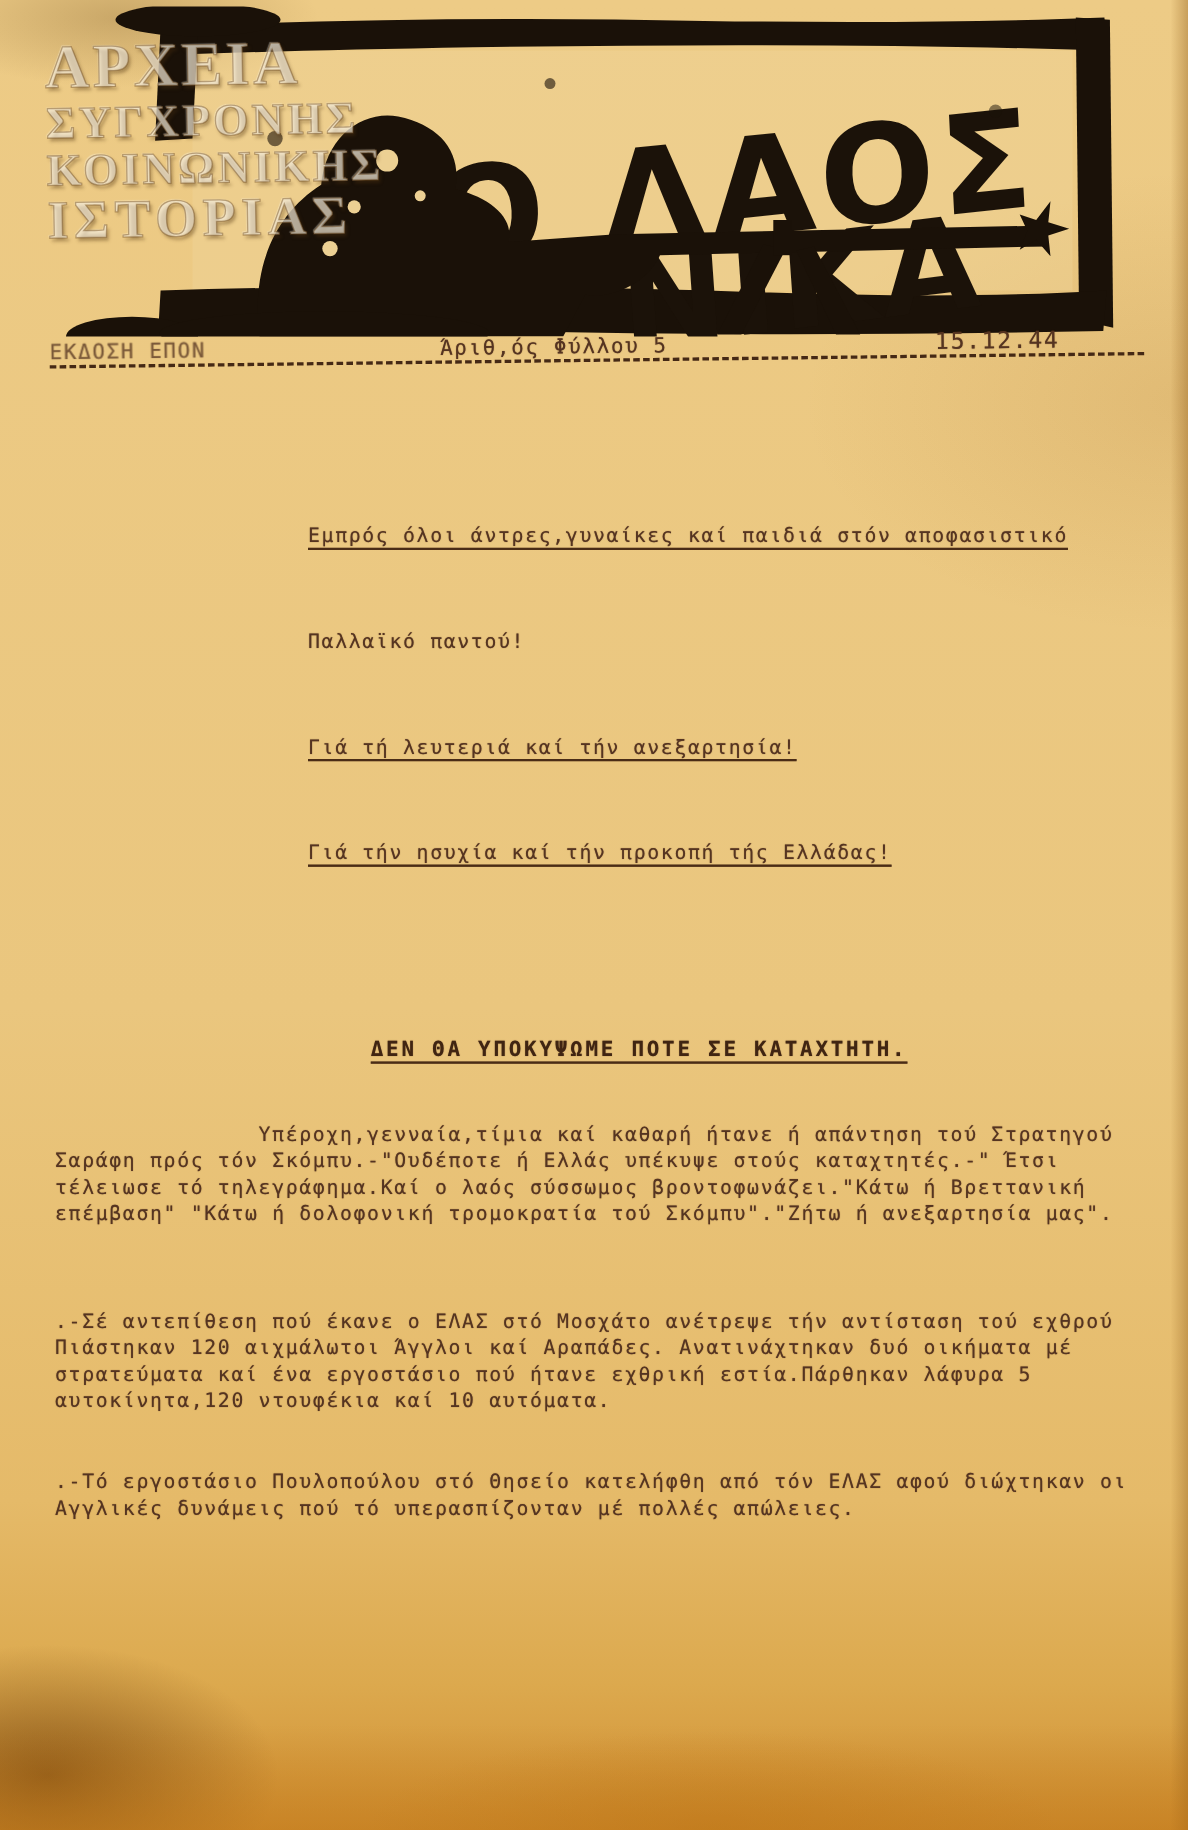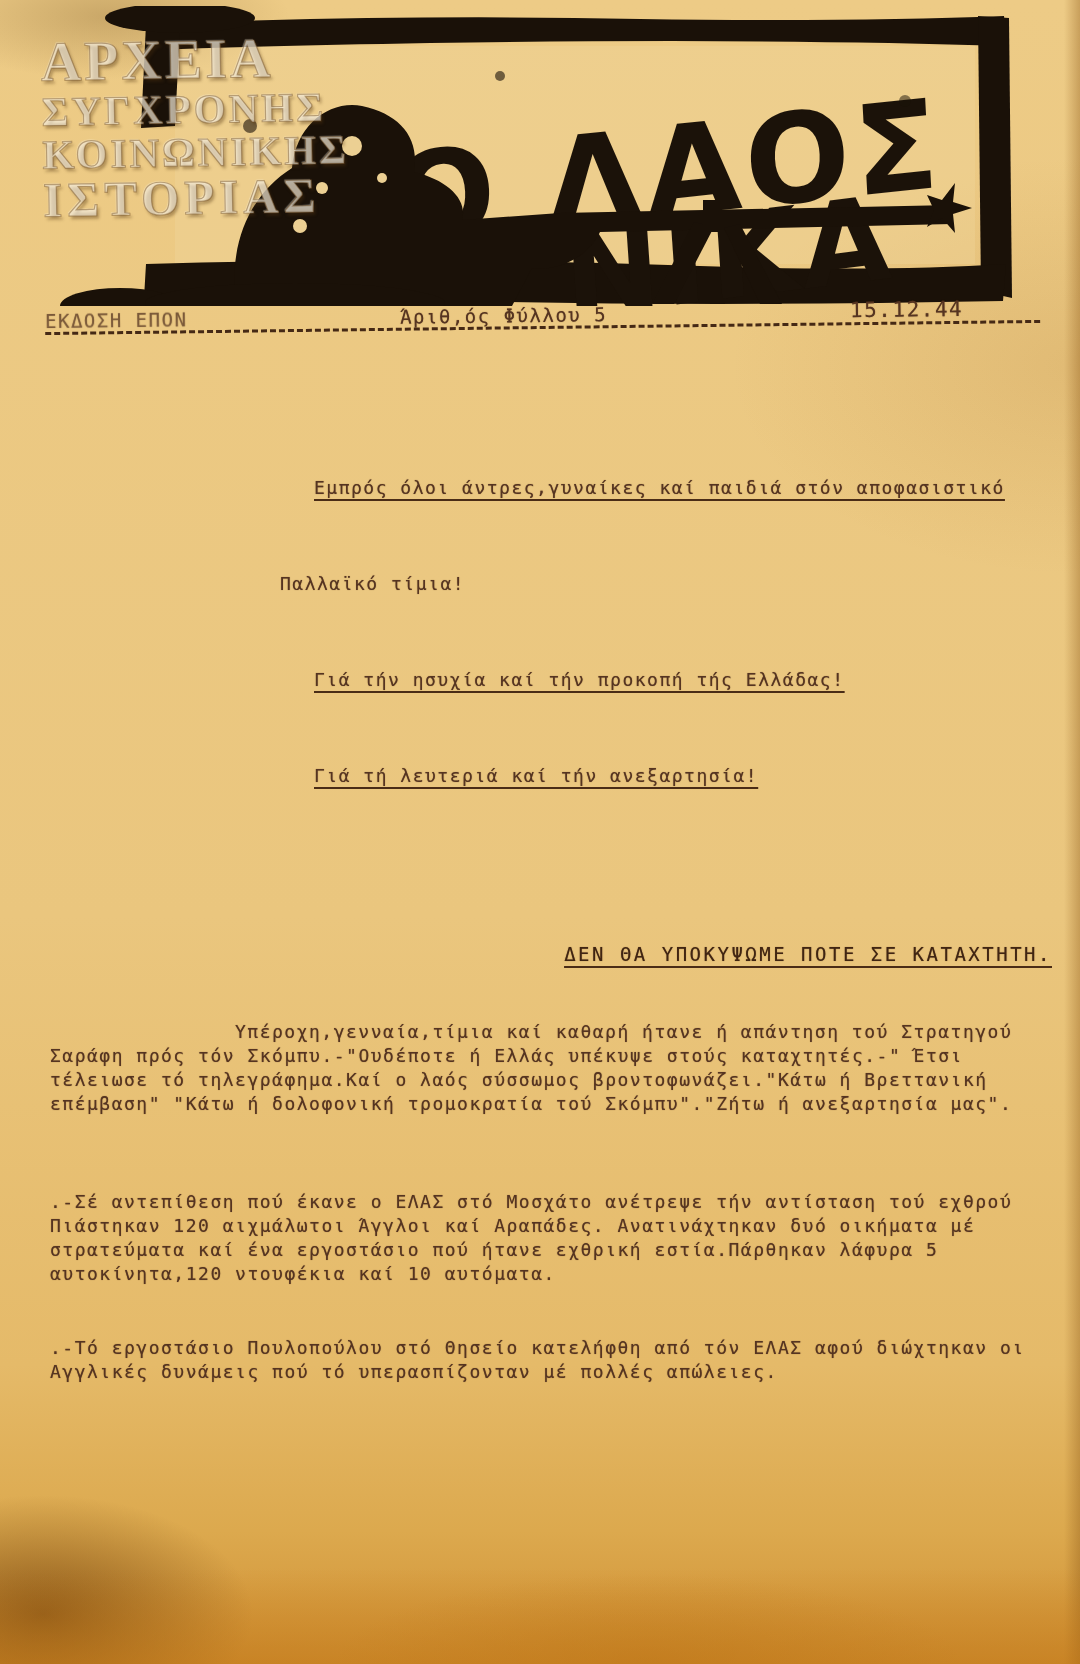--- a/index.html
+++ b/index.html
@@ -53,23 +53,23 @@
   .header-row .dt{position:absolute;left:805px;font-size:21px;}
 
   
   .main{
     position:absolute;left:0;top:336px;width:1080px;
     padding:0 28px 0 50px;box-sizing:border-box;
     font-size:18px;line-height:24px;letter-spacing:1.5px;
     white-space:pre-wrap;
   }
   .slogans{margin-left:230px;line-height:32px;margin-bottom:6px;}
-  .u{text-decoration:underline;text-decoration-thickness:2px;text-underline-offset:5px;text-decoration-color:#4a2c16;margin-left:34px;}
+  .u{text-decoration:underline;text-decoration-thickness:2px;text-underline-offset:5px;text-decoration-color:#4a2c16;}
   .hl{
-    text-align:right;font-weight:normal;color:#402512;
+    text-align:center;font-weight:bold;color:#402512;
     letter-spacing:2.5px;font-size:19px;
     margin:8px 0 6px 60px;
   }
   p{margin:0 0 2px 0;}
   .ind1{text-indent:185px;}
 </style>
 </head>
 <body>
 
 <div id="page">
@@ -117,23 +117,23 @@
   <div class="header-row ink">
     <span class="pub">ΕΚΔΟΣΗ ΕΠΟΝ</span>
     <span class="mid">Άριθ,ός Φύλλου 5</span>
     <span class="dt">15.12.44</span>
   </div>
 
   <div class="main ink">
 
     <div class="slogans">
       <div class="u">Εμπρός όλοι άντρες,γυναίκες καί παιδιά στόν αποφασιστικό</div>
-      <div>Παλλαϊκό τίμια!</div>
+      <div>Παλλαϊκό παντού!</div>
+      <div class="u">Γιά τή λευτεριά καί τήν ανεξαρτησία!</div>
       <div class="u">Γιά τήν ησυχία καί τήν προκοπή τής Ελλάδας!</div>
-      <div class="u">Γιά τή λευτεριά καί τήν ανεξαρτησία!</div>
     </div>
 
     <div class="hl u">ΔΕΝ ΘΑ ΥΠΟΚΥΨΩΜΕ ΠΟΤΕ ΣΕ ΚΑΤΑΧΤΗΤΗ.</div>
     <p class="ind1">Υπέροχη,γενναία,τίμια καί καθαρή ήτανε ή απάντηση τού Στρατηγού Σαράφη πρός τόν Σκόμπυ.-"Ουδέποτε ή Ελλάς υπέκυψε στούς καταχτητές.-" Έτσι τέλειωσε τό τηλεγράφημα.Καί ο λαός σύσσωμος βροντοφωνάζει."Κάτω ή Βρεττανική επέμβαση" "Κάτω ή δολοφονική τρομοκρατία τού Σκόμπυ"."Ζήτω ή ανεξαρτησία μας".</p>
 
     <p>.-Σέ αντεπίθεση πού έκανε ο ΕΛΑΣ στό Μοσχάτο ανέτρεψε τήν αντίσταση τού εχθρού Πιάστηκαν 120 αιχμάλωτοι Άγγλοι καί Αραπάδες. Ανατινάχτηκαν δυό οικήματα μέ στρατεύματα καί ένα εργοστάσιο πού ήτανε εχθρική εστία.Πάρθηκαν λάφυρα 5 αυτοκίνητα,120 ντουφέκια καί 10 αυτόματα.</p>
     <p>.-Τό εργοστάσιο Πουλοπούλου στό Θησείο κατελήφθη από τόν ΕΛΑΣ αφού διώχτηκαν οι Αγγλικές δυνάμεις πού τό υπερασπίζονταν μέ πολλές απώλειες.</p>
     
 
     

